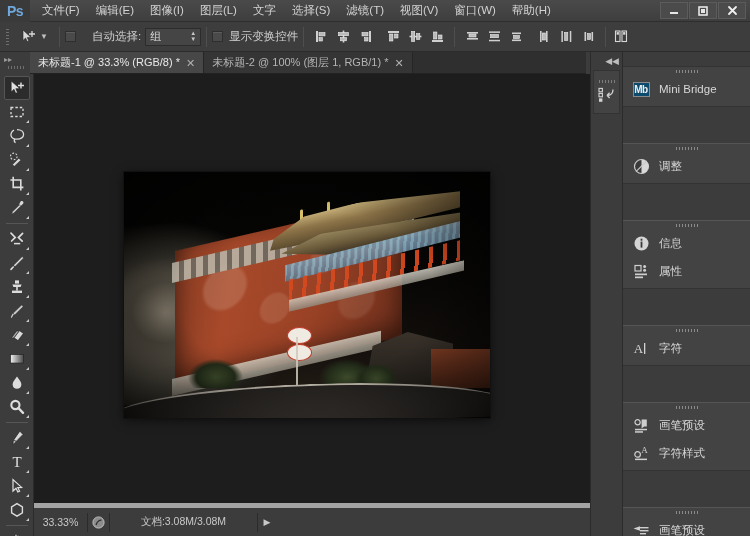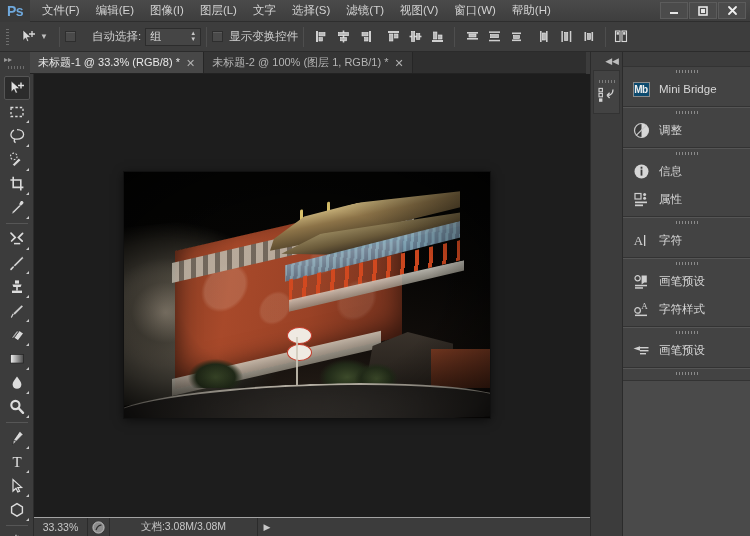--- a/index.html
+++ b/index.html
@@ -214,22 +214,22 @@
     background: radial-gradient(50% 60% at 50% 70%, #3c4a2a 0%, #212a18 60%, rgba(10,12,8,0) 85%);
   }
   .sign-post { position: absolute; left: 47%; bottom: 13%; width: 1.5px; height: 20%; background: #cfc9bb; opacity: .85; }
   .sign { position: absolute; left: 44.5%; width: 7%; height: 7%; border-radius: 50%;
      background: #efeae2; border: 1.5px solid #c23b2a; }
   .vignette {
     position: absolute; inset: 0; pointer-events: none;
     background: radial-gradient(78% 78% at 50% 50%, rgba(0,0,0,0) 45%, rgba(0,0,0,.55) 82%, rgba(0,0,0,.92) 100%);
   }
   .statusbar {
-    position: absolute; left: 34px; bottom: 0; width: 556px; height: 19px;
-    background: #3c3c3c; border-top: 1px solid #a3a3a3;
+    position: absolute; left: 34px; bottom: 0; width: 556px; height: 33px;
+    background: #3c3c3c; border-top: 5px solid #a3a3a3;
     display: flex; align-items: center; color: #c8c8c8; font-size: 10.5px;
   }
   .zoomfield {
     width: 54px; height: 19px; display: flex; align-items: center; justify-content: center;
     background: #3c3c3c; border-right: 1px solid #2b2b2b;
   }
   .statbtn {
     width: 22px; height: 19px; display: flex; align-items: center; justify-content: center;
     border-right: 1px solid #2b2b2b;
   }
@@ -259,21 +259,21 @@
     position: absolute; right: 0; top: 52px; width: 127px; height: 484px;
     background: #3c3c3c;
   }
   .panel-top {
     height: 14px; background: #3c3c3c;
   }
   .panel-group {
     background: #434343; border: 1px solid #333; border-left: none; border-right: none;
     padding-bottom: 3px;
   }
-  .panel-group + .panel-group { border-top: 1px solid #555; }
+  .panel-group + .panel-group { border-top: 1px solid #555; margin-top: 36px; }
   .group-grip { height: 8px; display: flex; justify-content: center; align-items: center; }
   .group-grip span { width: 22px; height: 3px;
     background-image: repeating-linear-gradient(90deg,#8a8a8a 0 1px, transparent 1px 3px); }
   .panel-item {
     height: 28px; display: flex; align-items: center; gap: 9px; padding-left: 9px;
     color: #d7d7d7; font-size: 11.5px; white-space: nowrap;
   }
   .panel-icon { width: 18px; height: 18px; display: flex; align-items: center; justify-content: center; }
   .panel-rest { background: #4a4a4a; height: 100%; }
   .mb-badge {

